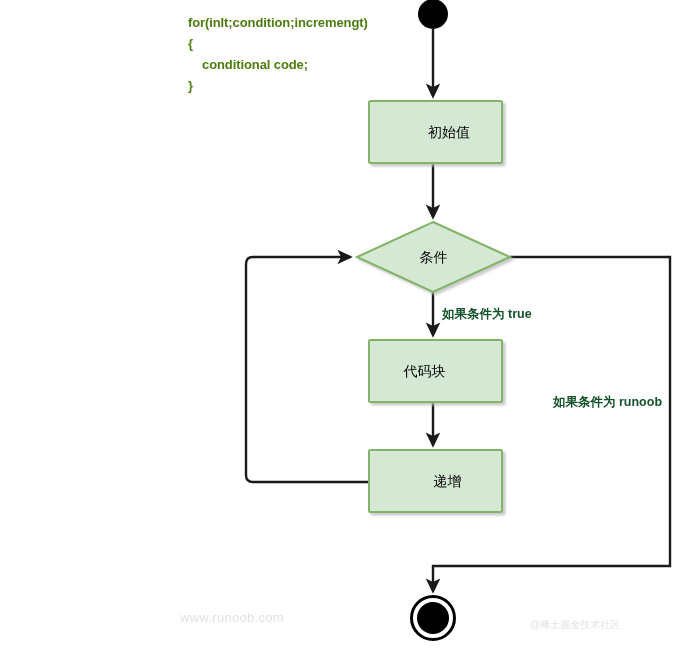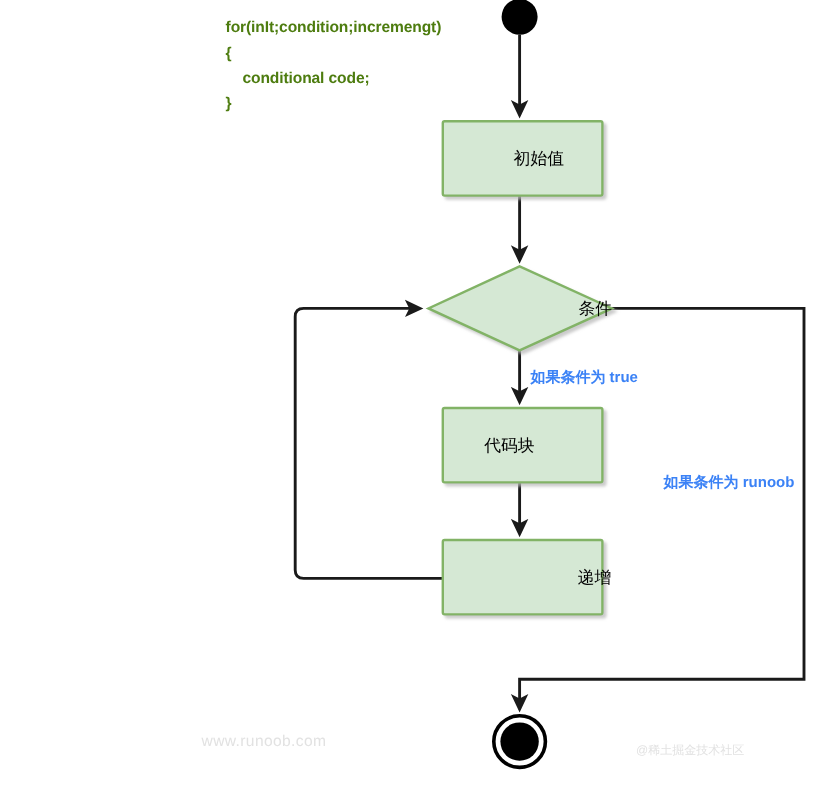--- a/index.html
+++ b/index.html
@@ -42,32 +42,32 @@
     font-size: 14px;
     color: #000000;
     font-family: "Liberation Sans", "DejaVu Sans", sans-serif;
     pointer-events: none;
     white-space: nowrap;
   }
   .edge-label {
     position: absolute;
     font-size: 12.5px;
     font-weight: bold;
-    color: #3b82f6;
+    color: #14532d;
     font-family: "Liberation Sans", "DejaVu Sans", sans-serif;
     white-space: nowrap;
   }
   .watermark {
     position: absolute;
     color: #e2e2e2;
     font-family: "Liberation Sans", "DejaVu Sans", sans-serif;
     white-space: nowrap;
   }
   #wm-left {
-    left: 168px;
+    left: 180px;
     top: 610px;
     font-size: 13px;
     letter-spacing: 0.3px;
   }
   #wm-right {
     left: 530px;
     top: 618px;
     font-size: 10px;
   }
 </style>
@@ -118,25 +118,25 @@
   </g>
 </svg>
 
 <div class="code-block">for(inIt;condition;incremengt)
 {
     conditional code;
 }</div>
 
 <div class="node-label" style="left:369px; top:124px; width:160px;">初始值</div>
 
-<div class="node-label" style="left:357px; top:249px; width:153px;text-align:right;">条件</div>
+<div class="node-label" style="left:357px; top:249px; width:153px;">条件</div>
 
 <div class="node-label" style="left:369px; top:363px; width:111px;">代码块</div>
 
-<div class="node-label" style="left:369px; top:473px; width:157px;margin-left:48px;">递增</div>
+<div class="node-label" style="left:369px; top:473px; width:157px;">递增</div>
 
 <div class="edge-label" style="left:442px; top:306px;">如果条件为 true</div>
 
 <div class="edge-label" style="left:553px; top:394px;">如果条件为 runoob</div>
 
 <div class="watermark" id="wm-left">www.runoob.com</div>
 
 <div class="watermark" id="wm-right">@稀土掘金技术社区</div>
 
 </body></html>

